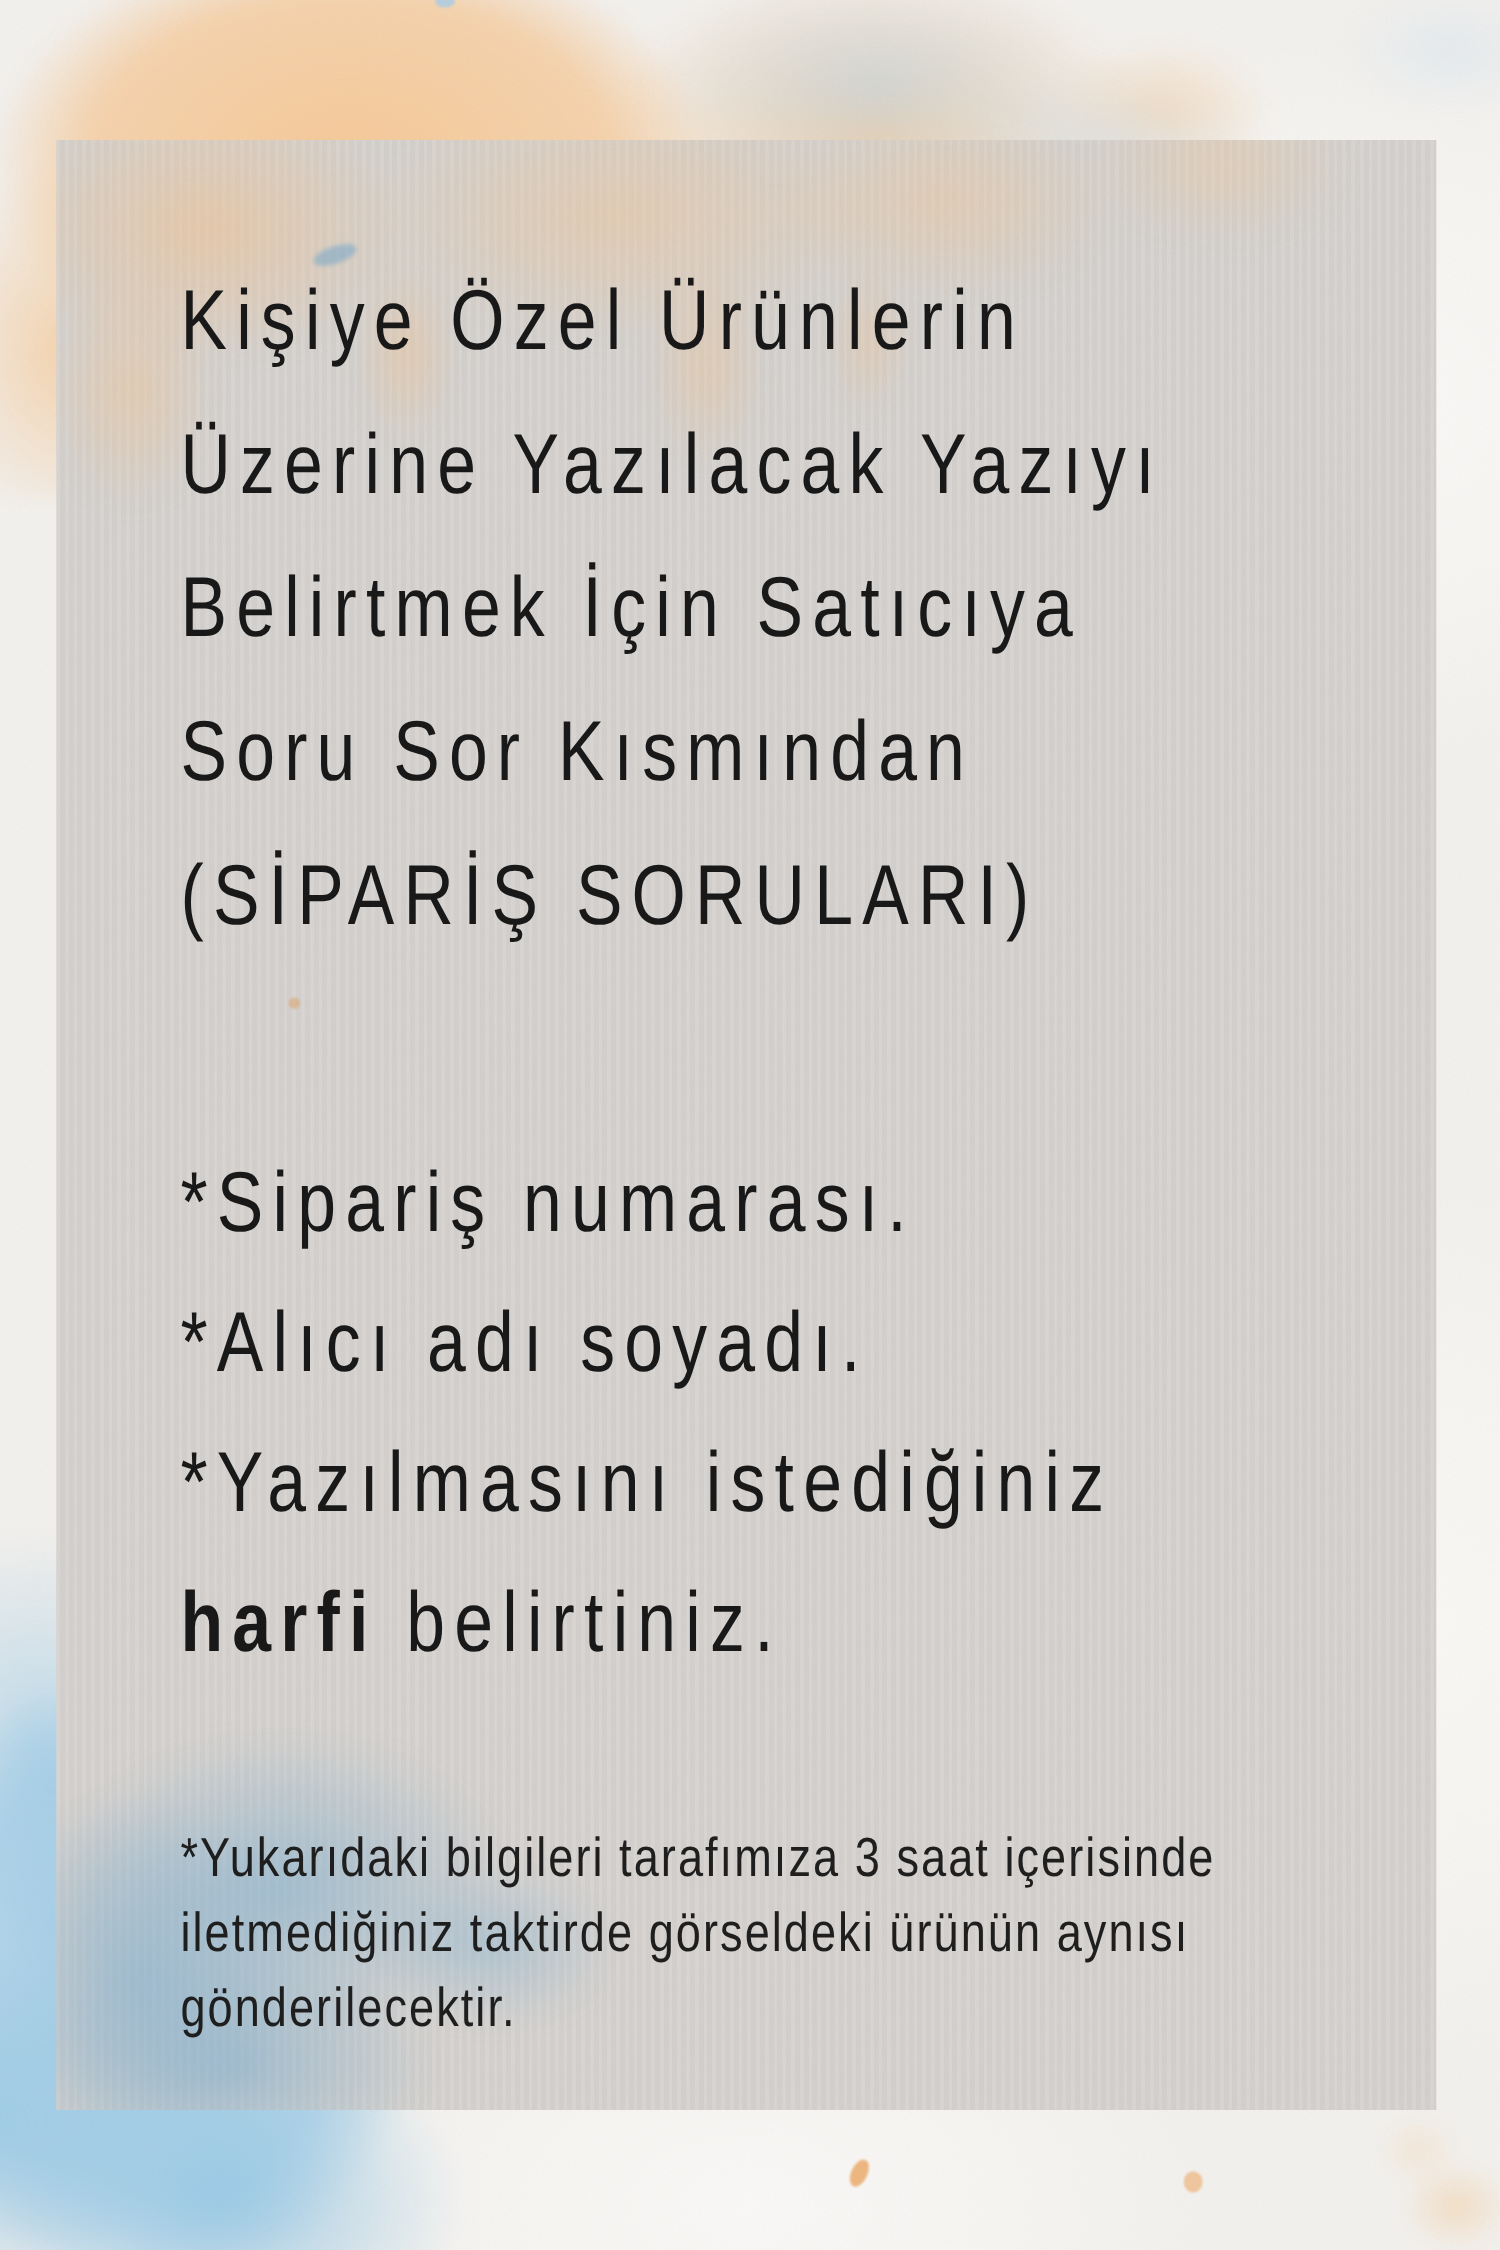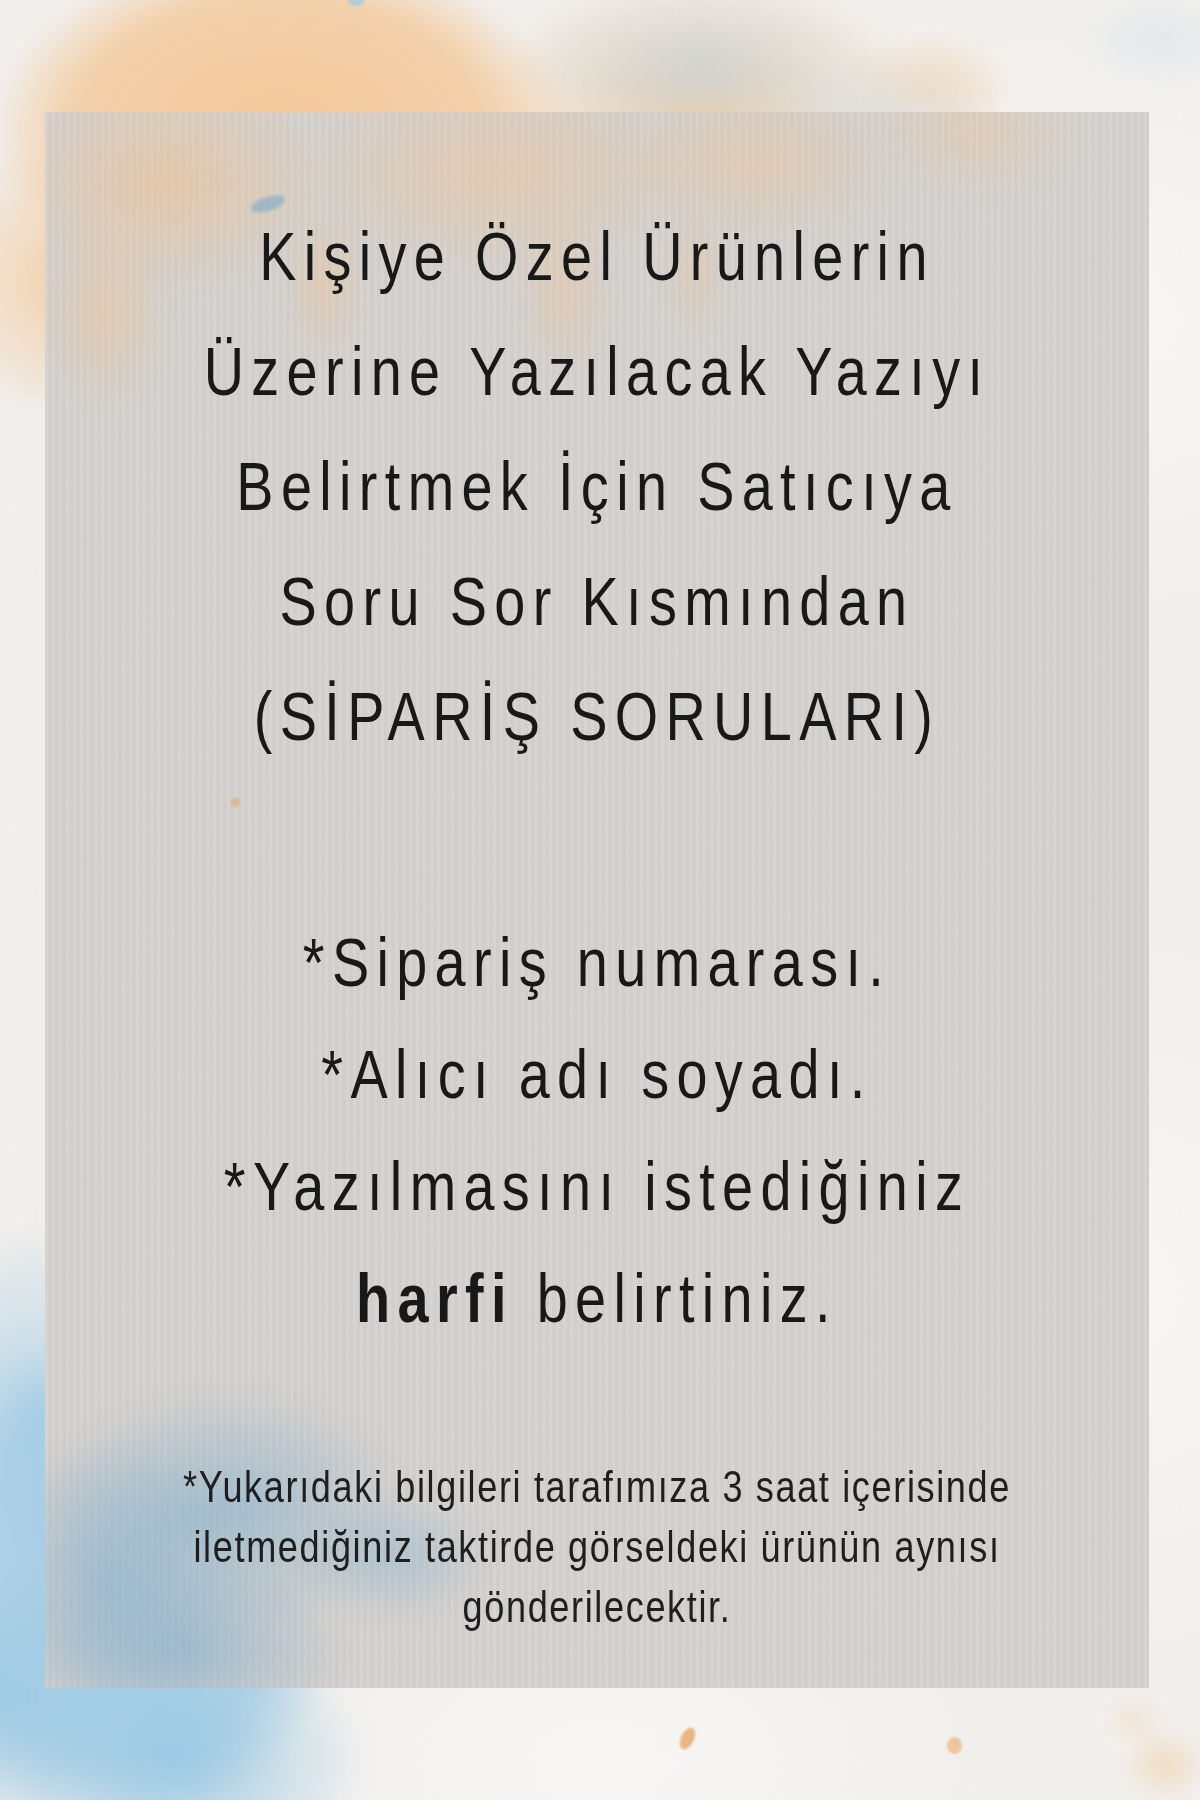--- a/index.html
+++ b/index.html
@@ -93,21 +93,21 @@
   .panel-speck-blue-dash {
     position:absolute; left:205px; top:85px; width:36px; height:14px;
     background:rgba(116,168,203,0.55); border-radius:50%; transform:rotate(-18deg); filter:blur(1.5px);
   }
   .panel-speck-orange {
     position:absolute; left:186px; top:686px; width:9px; height:9px;
     background:rgba(224,160,96,0.5); border-radius:50%; filter:blur(1px);
   }
 
   
-  .text-col { position:absolute; left:0; top:0; width:100%; color:#161616; text-align:center; }
+  .text-col { position:absolute; left:0; top:0; width:100%; color:#161616; text-align:left; }
   .block { width:100%; transform:scaleX(0.82); transform-origin:50% 0; }
   .heading { margin-top:87px; font-size:68px; line-height:115px; letter-spacing:9px; }
   .order-list { margin-top:132px; font-size:68px; line-height:112px; letter-spacing:9px; }
   .bold { font-weight:bold; }
   .footnote { margin-top:103px; font-size:44px; line-height:60px; letter-spacing:2px; color:#1c1c1c; }
   .letter-line span { display:inline; }
 
   .grain { position:absolute; inset:0; z-index:30; opacity:0.05; pointer-events:none; }
 </style>
 </head>

